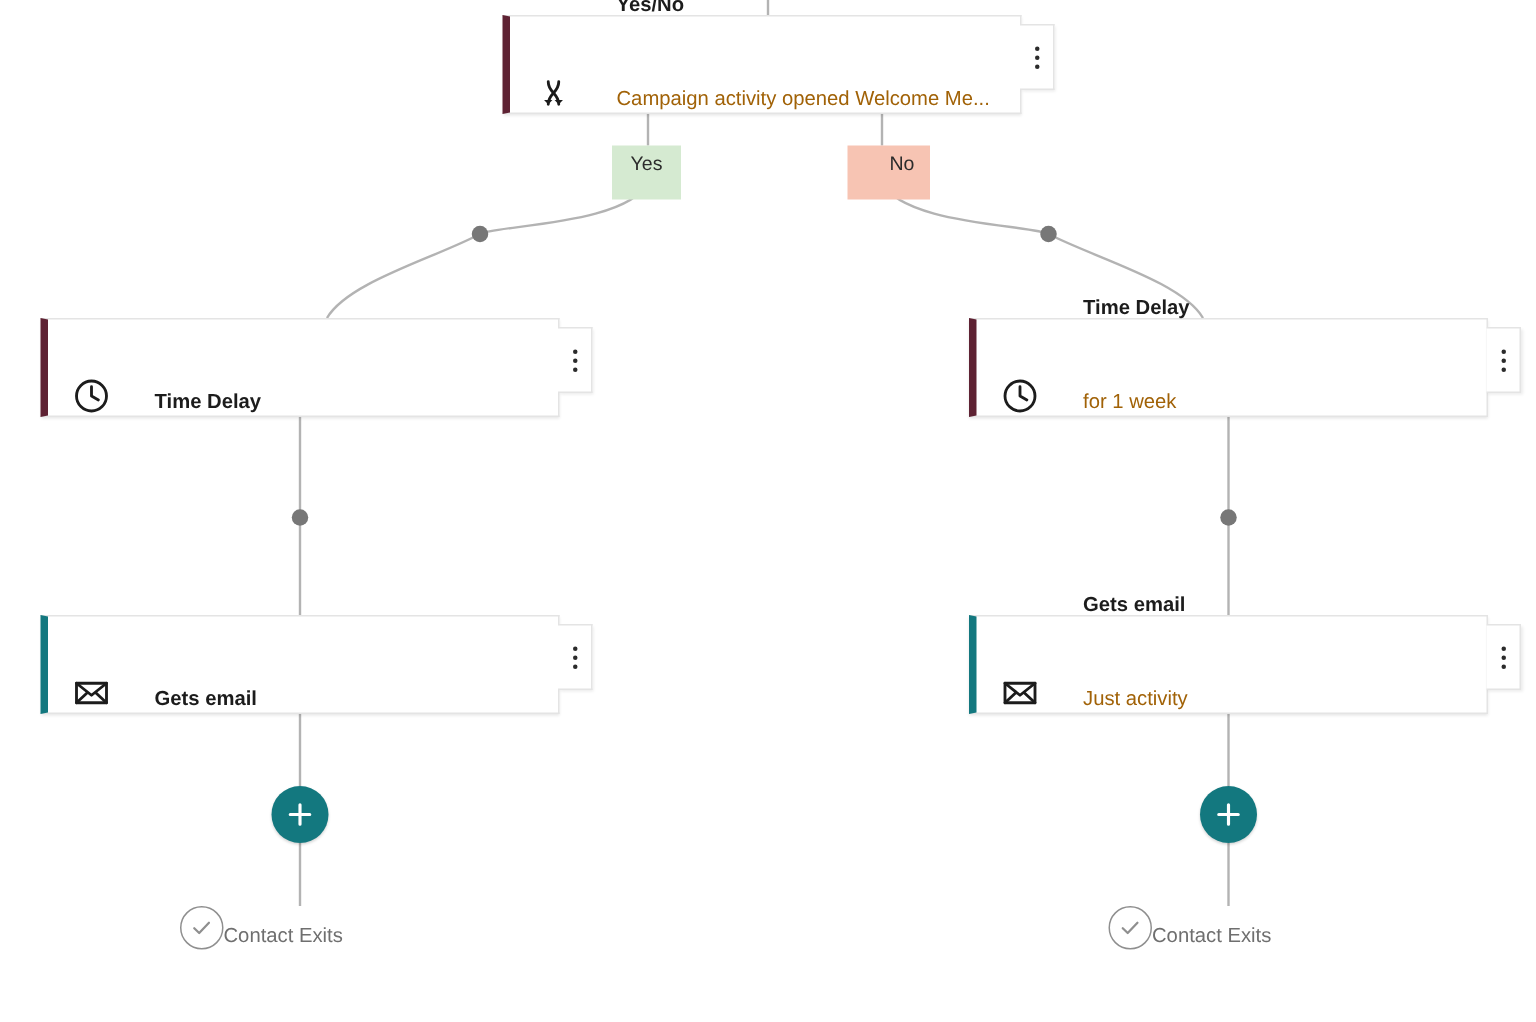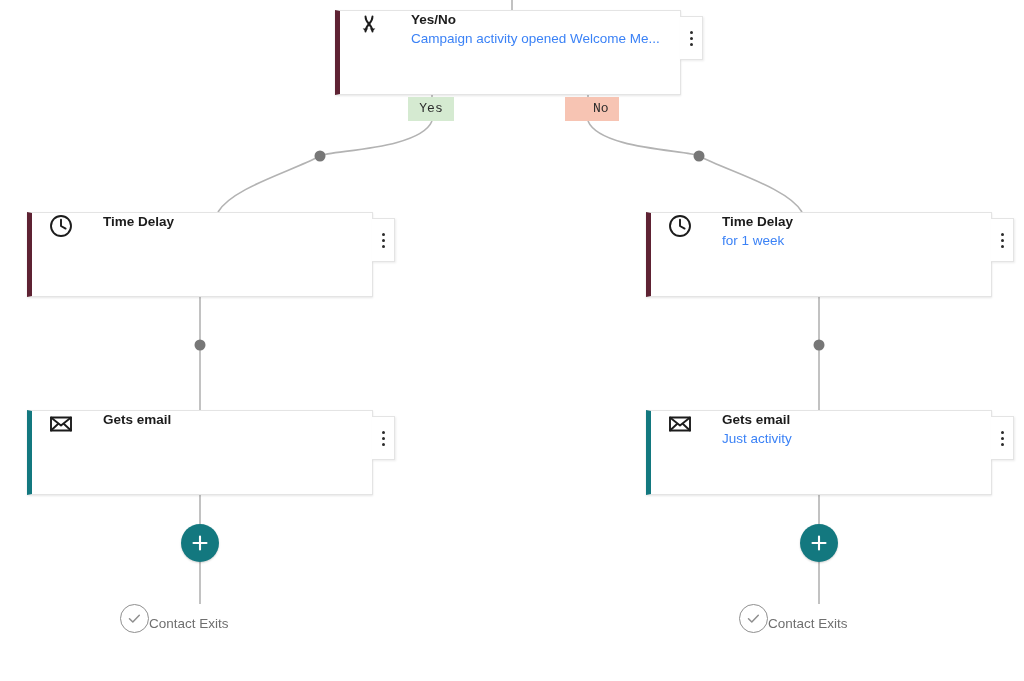--- a/index.html
+++ b/index.html
@@ -24,28 +24,28 @@
     top: 0;
     width: 1024px;
     height: 681px;
     pointer-events: none;
   }
 
   
   .node {
     position: absolute;
     display: flex;
-    align-items: flex-start;
+    align-items: flex-end;
     box-sizing: border-box;
     background: #ffffff;
     border: 1px solid #e4e4e4;
     border-left-width: 5px;
     border-left-style: solid;
     box-shadow: 0 1px 2px rgba(0,0,0,0.10);
-    height: 85px;
+    height: 66px;
   }
   .node-icon {
     width: 57px;
     flex: 0 0 57px;
     display: flex;
     align-items: center;
     justify-content: center;
     color: #1c1c1c;
   }
   .node-divider {
@@ -66,25 +66,26 @@
   .node-title {
     font-size: 13.5px;
     font-weight: bold;
     color: #1c1c1c;
     line-height: 18px;
     white-space: nowrap;
   }
   .node-sub {
     font-size: 13.5px;
     font-weight: normal;
-    color: #3b82f6;
+    color: #a16207;
     line-height: 19px;
     white-space: nowrap;
     overflow: hidden;
     text-overflow: ellipsis;
+    margin-top: 44px;
   }
 
   
   .kebab {
     position: absolute;
     width: 22px;
     height: 42px;
     background: #ffffff;
     border: 1px solid #e4e4e4;
     border-left: none;
@@ -102,27 +103,26 @@
     height: 3px;
     border-radius: 50%;
     background: #2b2b2b;
   }
 
   
   .branch-label {
     position: absolute;
     font-size: 13px;
     line-height: 24px;
-    height: 24px;
+    height: 36px;
     text-align: center;
     color: #2b2b2b;
     min-width: 46px;
     padding: 0 10px;
     box-sizing: border-box;
-    font-family: Liberation Mono, monospace;
   }
 
   
   .add-btn {
     position: absolute;
     width: 38px;
     height: 38px;
     border-radius: 50%;
     background: #13787f;
     color: #ffffff;

